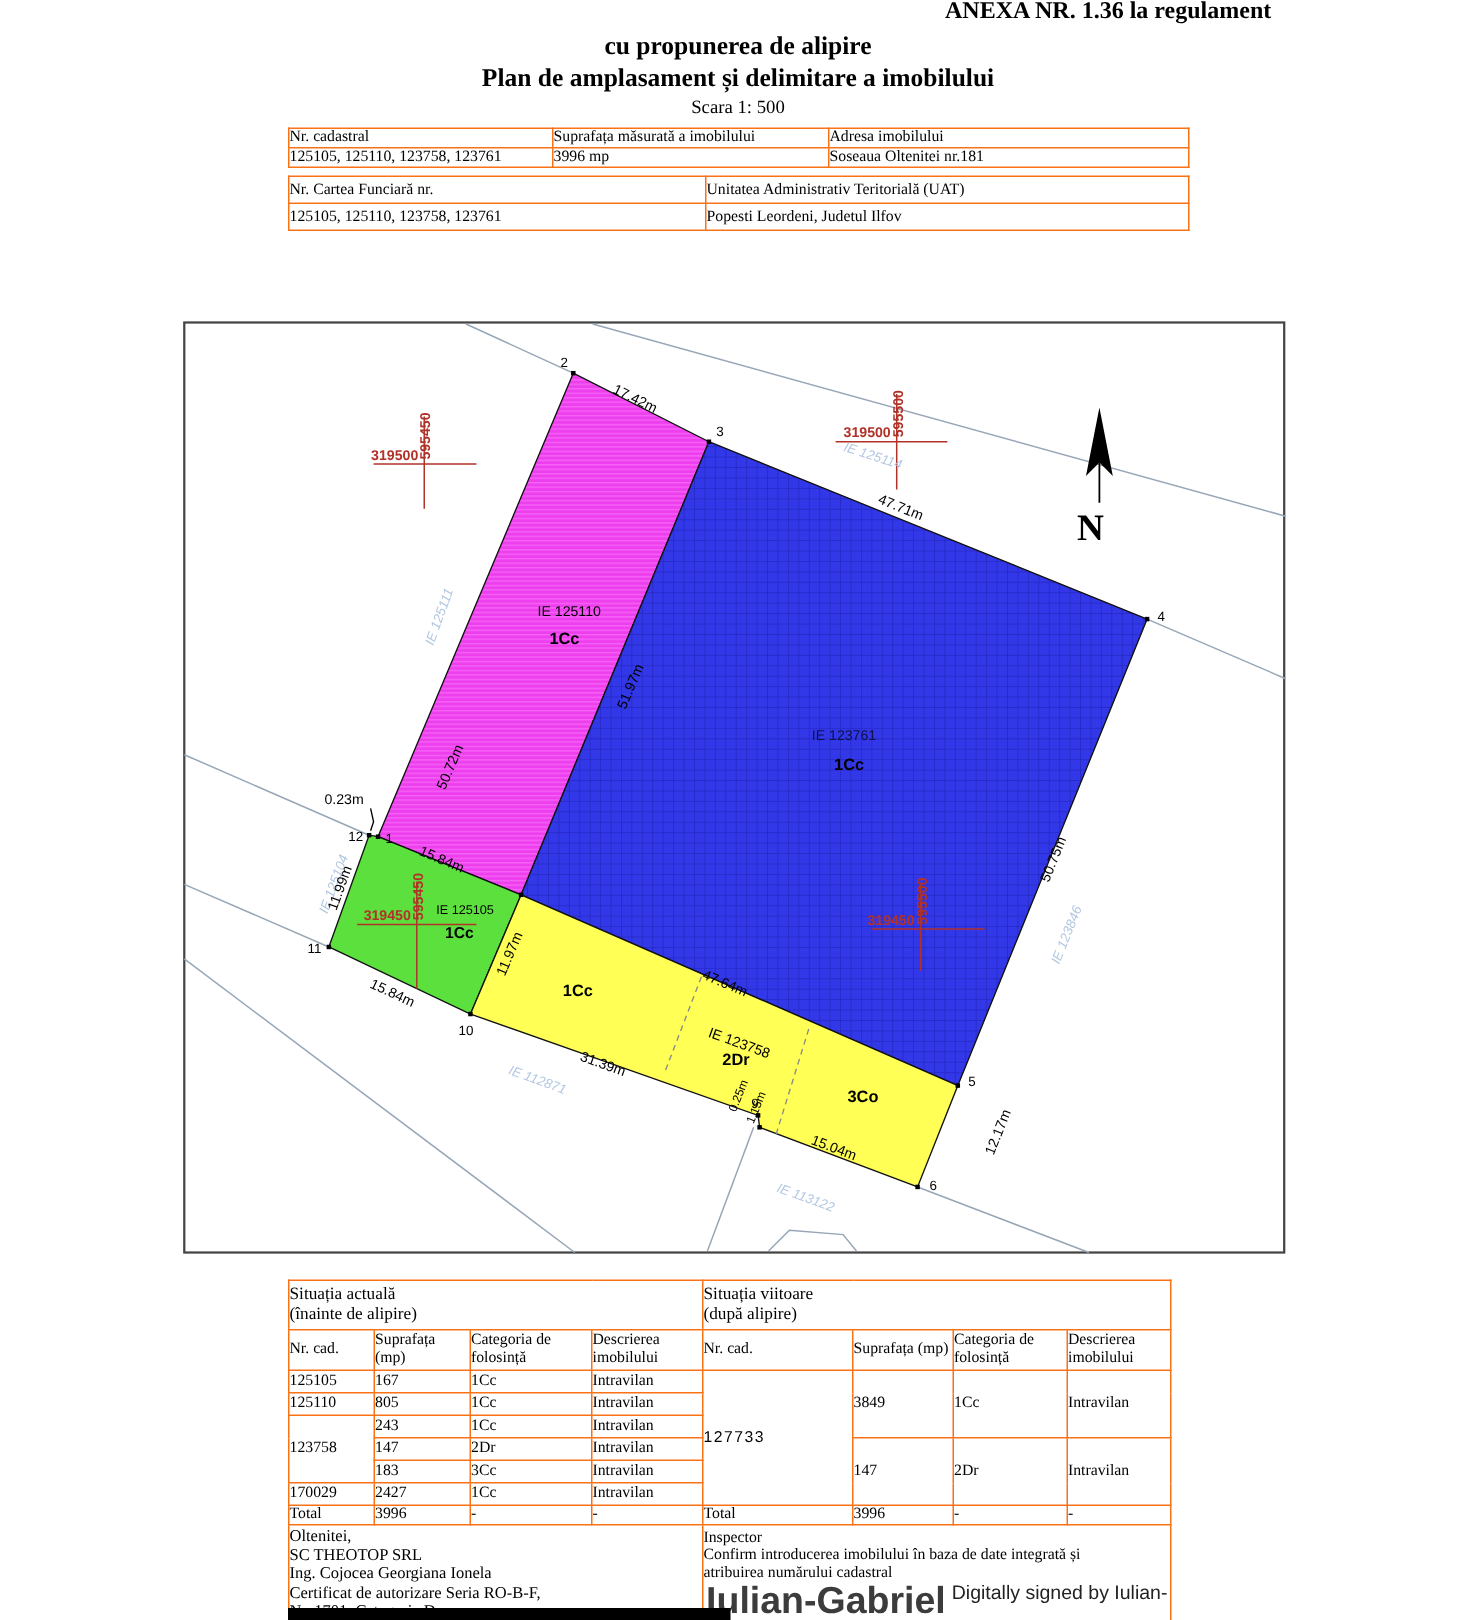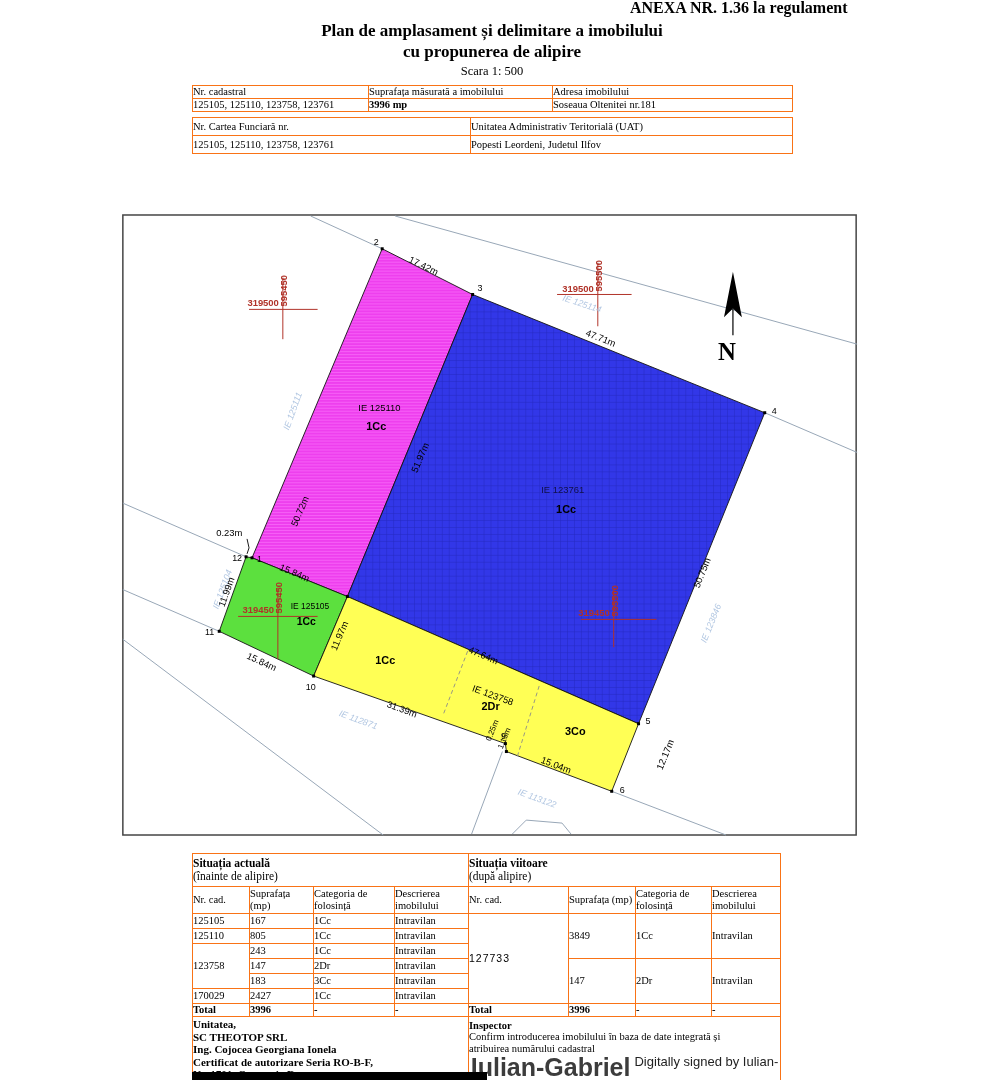--- a/index.html
+++ b/index.html
@@ -4,21 +4,21 @@
 <style>
   html,body{margin:0;padding:0}
   body{width:982px;height:1080px;position:relative;background:#fff;color:#000;
        font-family:"Liberation Serif",serif;overflow:hidden}
   .annex{position:absolute;top:-1px;left:630px;font-size:16px;font-weight:bold;white-space:nowrap}
   .titleblock{position:absolute;left:192px;top:20px;width:600px;text-align:center}
   .t1{font-size:17px;font-weight:bold;line-height:21px}
   .t2{font-size:12.5px;margin-top:2px}
   table.doc{border-collapse:collapse;table-layout:fixed;position:absolute;background:#fff}
   table.doc td{border:1px solid #f97316;vertical-align:middle;padding:0;line-height:1.12;overflow:hidden}
-  .b{font-weight:bold}
+  .b{font-weight:normal}
   .small-table{font-size:10.5px}
   
   .sit td{font-size:10.5px}
   .sit .sec{font-size:11.5px}
   .bignr{font-size:22px;font-weight:normal;font-family:"Liberation Sans",sans-serif;letter-spacing:1px}
   .execcell div{line-height:12.5px}
   .inspcell{vertical-align:top}
   .sigrow{display:flex;align-items:flex-start;justify-content:center;margin-top:0px}
   .signame{font-size:25px;color:#3c3c3c;font-family:"Liberation Sans",sans-serif;font-weight:bold;line-height:24px;white-space:nowrap}
   .sigdig{font-size:13px;font-family:"Liberation Sans",sans-serif;color:#222;margin-left:4px;margin-top:0;white-space:nowrap}
@@ -36,22 +36,22 @@
   .crossline{stroke:#b03228;stroke-width:1}
   .road{stroke:#97a6b6;stroke-width:1;fill:none}
   .dashdiv{stroke:#8a8a8a;stroke-width:0.9;stroke-dasharray:4 3}
   .northN{font-size:25px;font-weight:bold;font-family:"Liberation Serif",serif;fill:#000}
 </style>
 </head>
 <body>
 
 <div class="annex">ANEXA NR. 1.36 la regulament</div>
 <div class="titleblock">
+  <div class="t1">cu propunerea de alipire</div>
   <div class="t1">Plan de amplasament și delimitare a imobilului</div>
-  <div class="t1">cu propunerea de alipire</div>
   <div class="t2">Scara 1: 500</div>
 </div>
 
 <table class="doc small-table" style="left:192px;top:85px;width:600px">
   <colgroup>
       <col style="width:176px">
       <col style="width:184px">
       <col style="width:240px">
     </colgroup>
   <tbody>
@@ -288,21 +288,21 @@
     <td class="b">3996</td>
     <td class="b">-</td>
     <td class="b">-</td>
     <td class="b">Total</td>
     <td class="b">3996</td>
     <td class="b">-</td>
     <td class="b">-</td>
   </tr>
   <tr style="height:58px">
     <td colspan="4" class="execcell" style="font-size:11px;vertical-align:top;padding-top:1px">
-      <div class="b">Unitatea,</div>
+      <div class="b">Oltenitei,</div>
       <div class="b">SC THEOTOP SRL</div>
       <div class="b">Ing. Cojocea Georgiana Ionela</div>
       <div class="b">Certificat de autorizare Seria RO-B-F,</div>
       <div class="b">Nr. 1701, Categoria D,</div>
     </td>
     <td colspan="4" class="inspcell" style="font-size:10.5px;padding-top:1px">
       <div class="b">Inspector</div>
       <div>Confirm introducerea imobilului în baza de date integrată și</div>
       <div>atribuirea numărului cadastral</div>
       <div class="sigrow">

